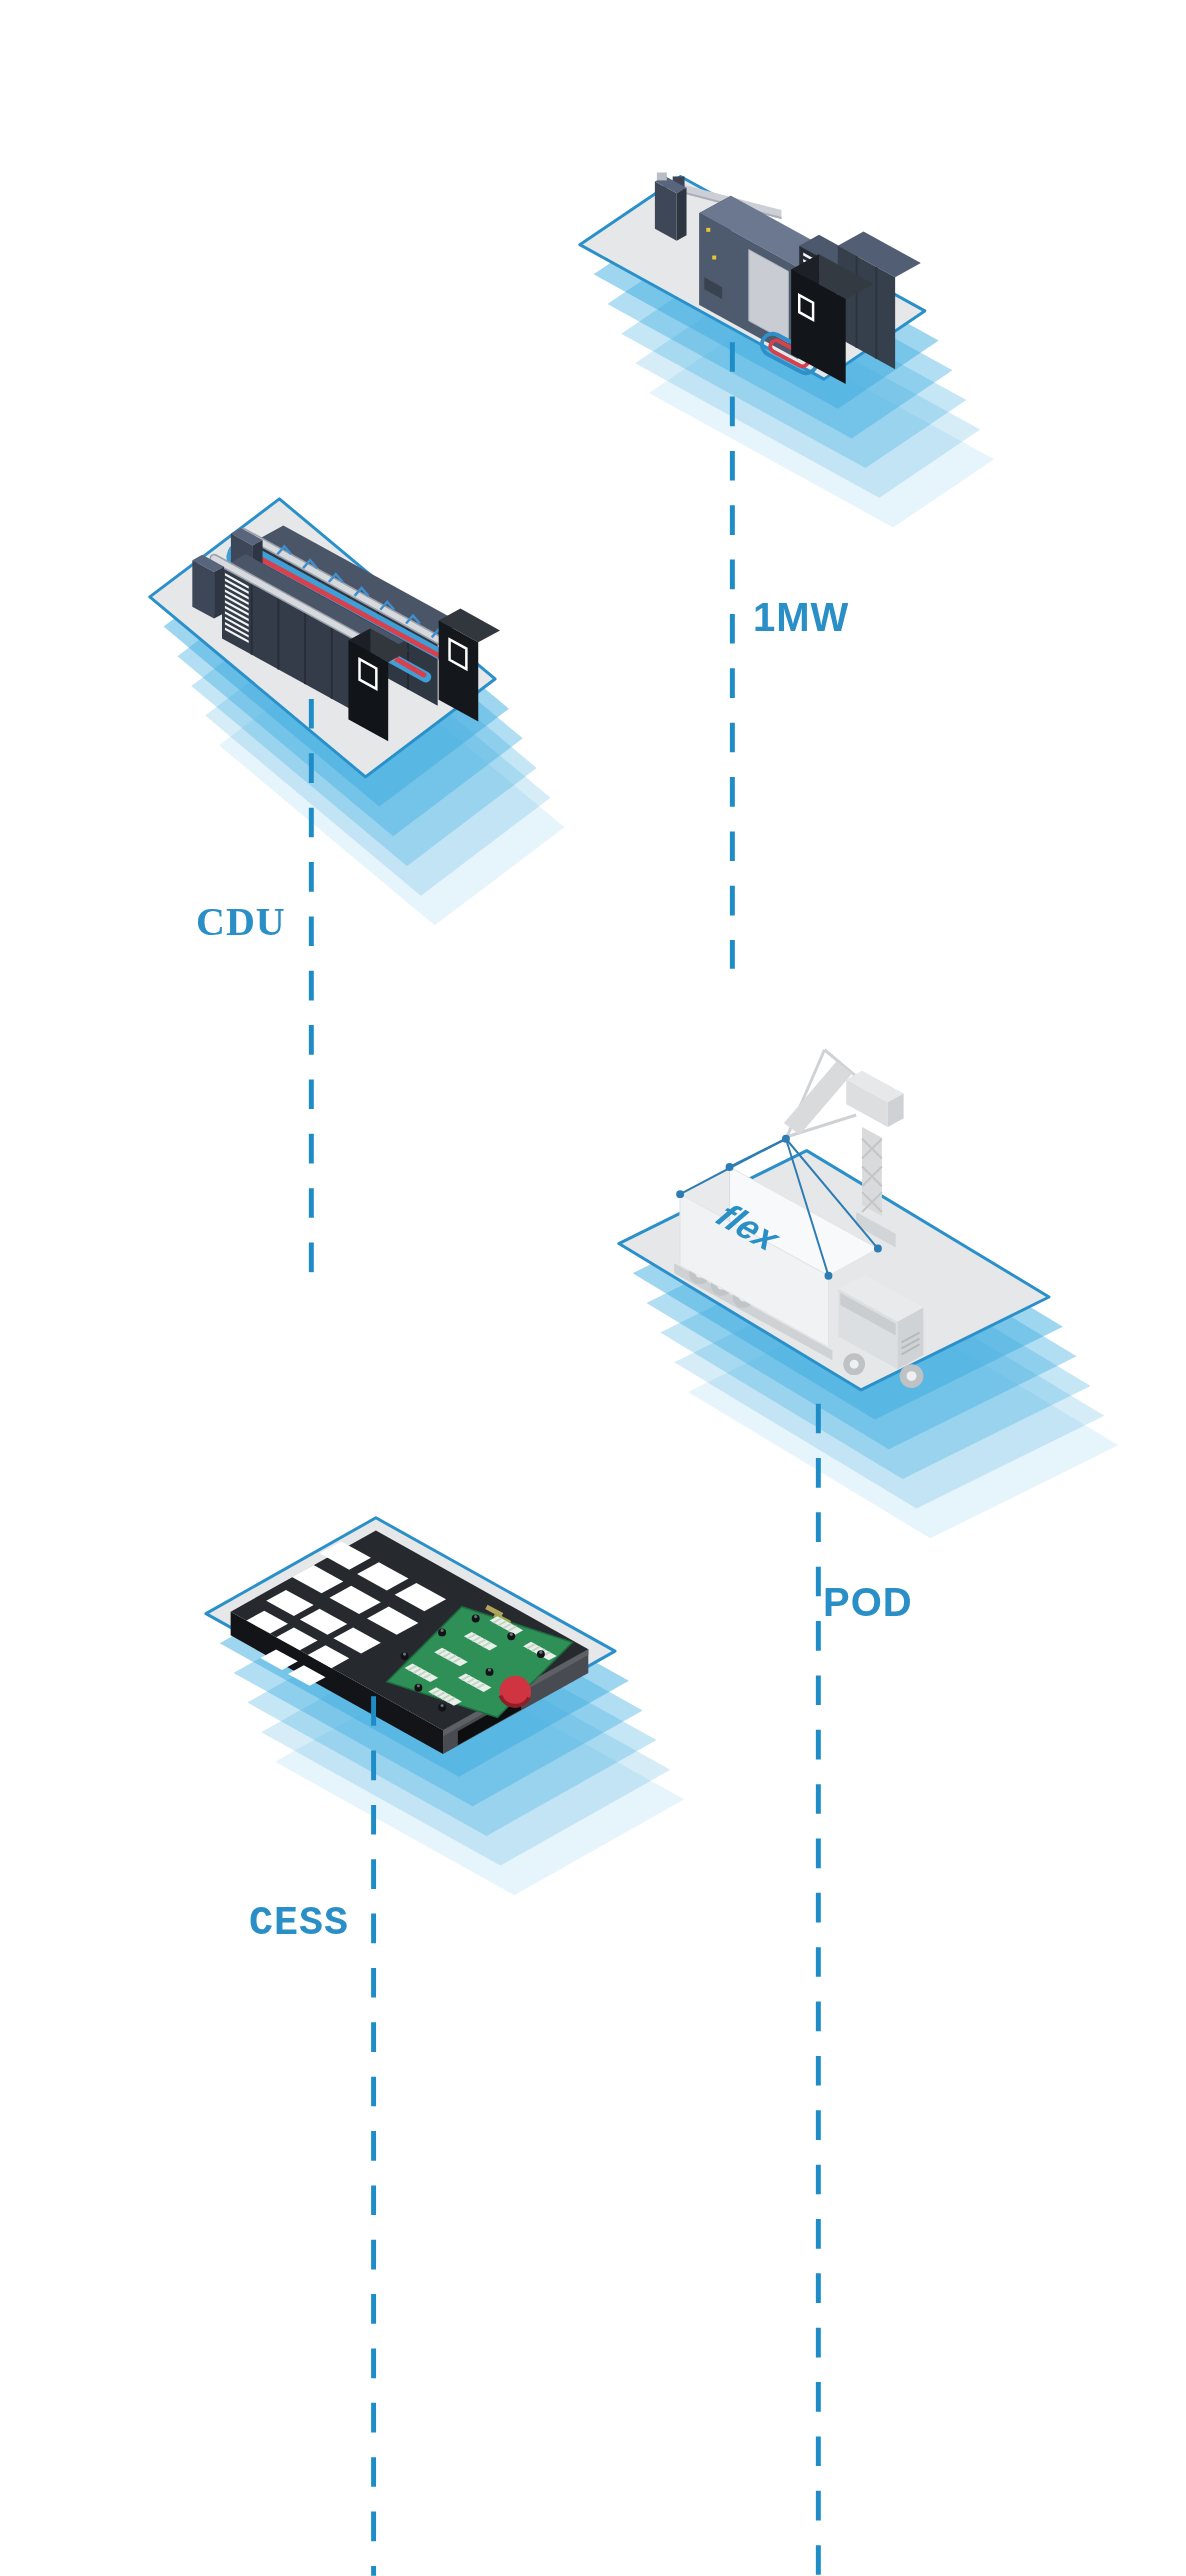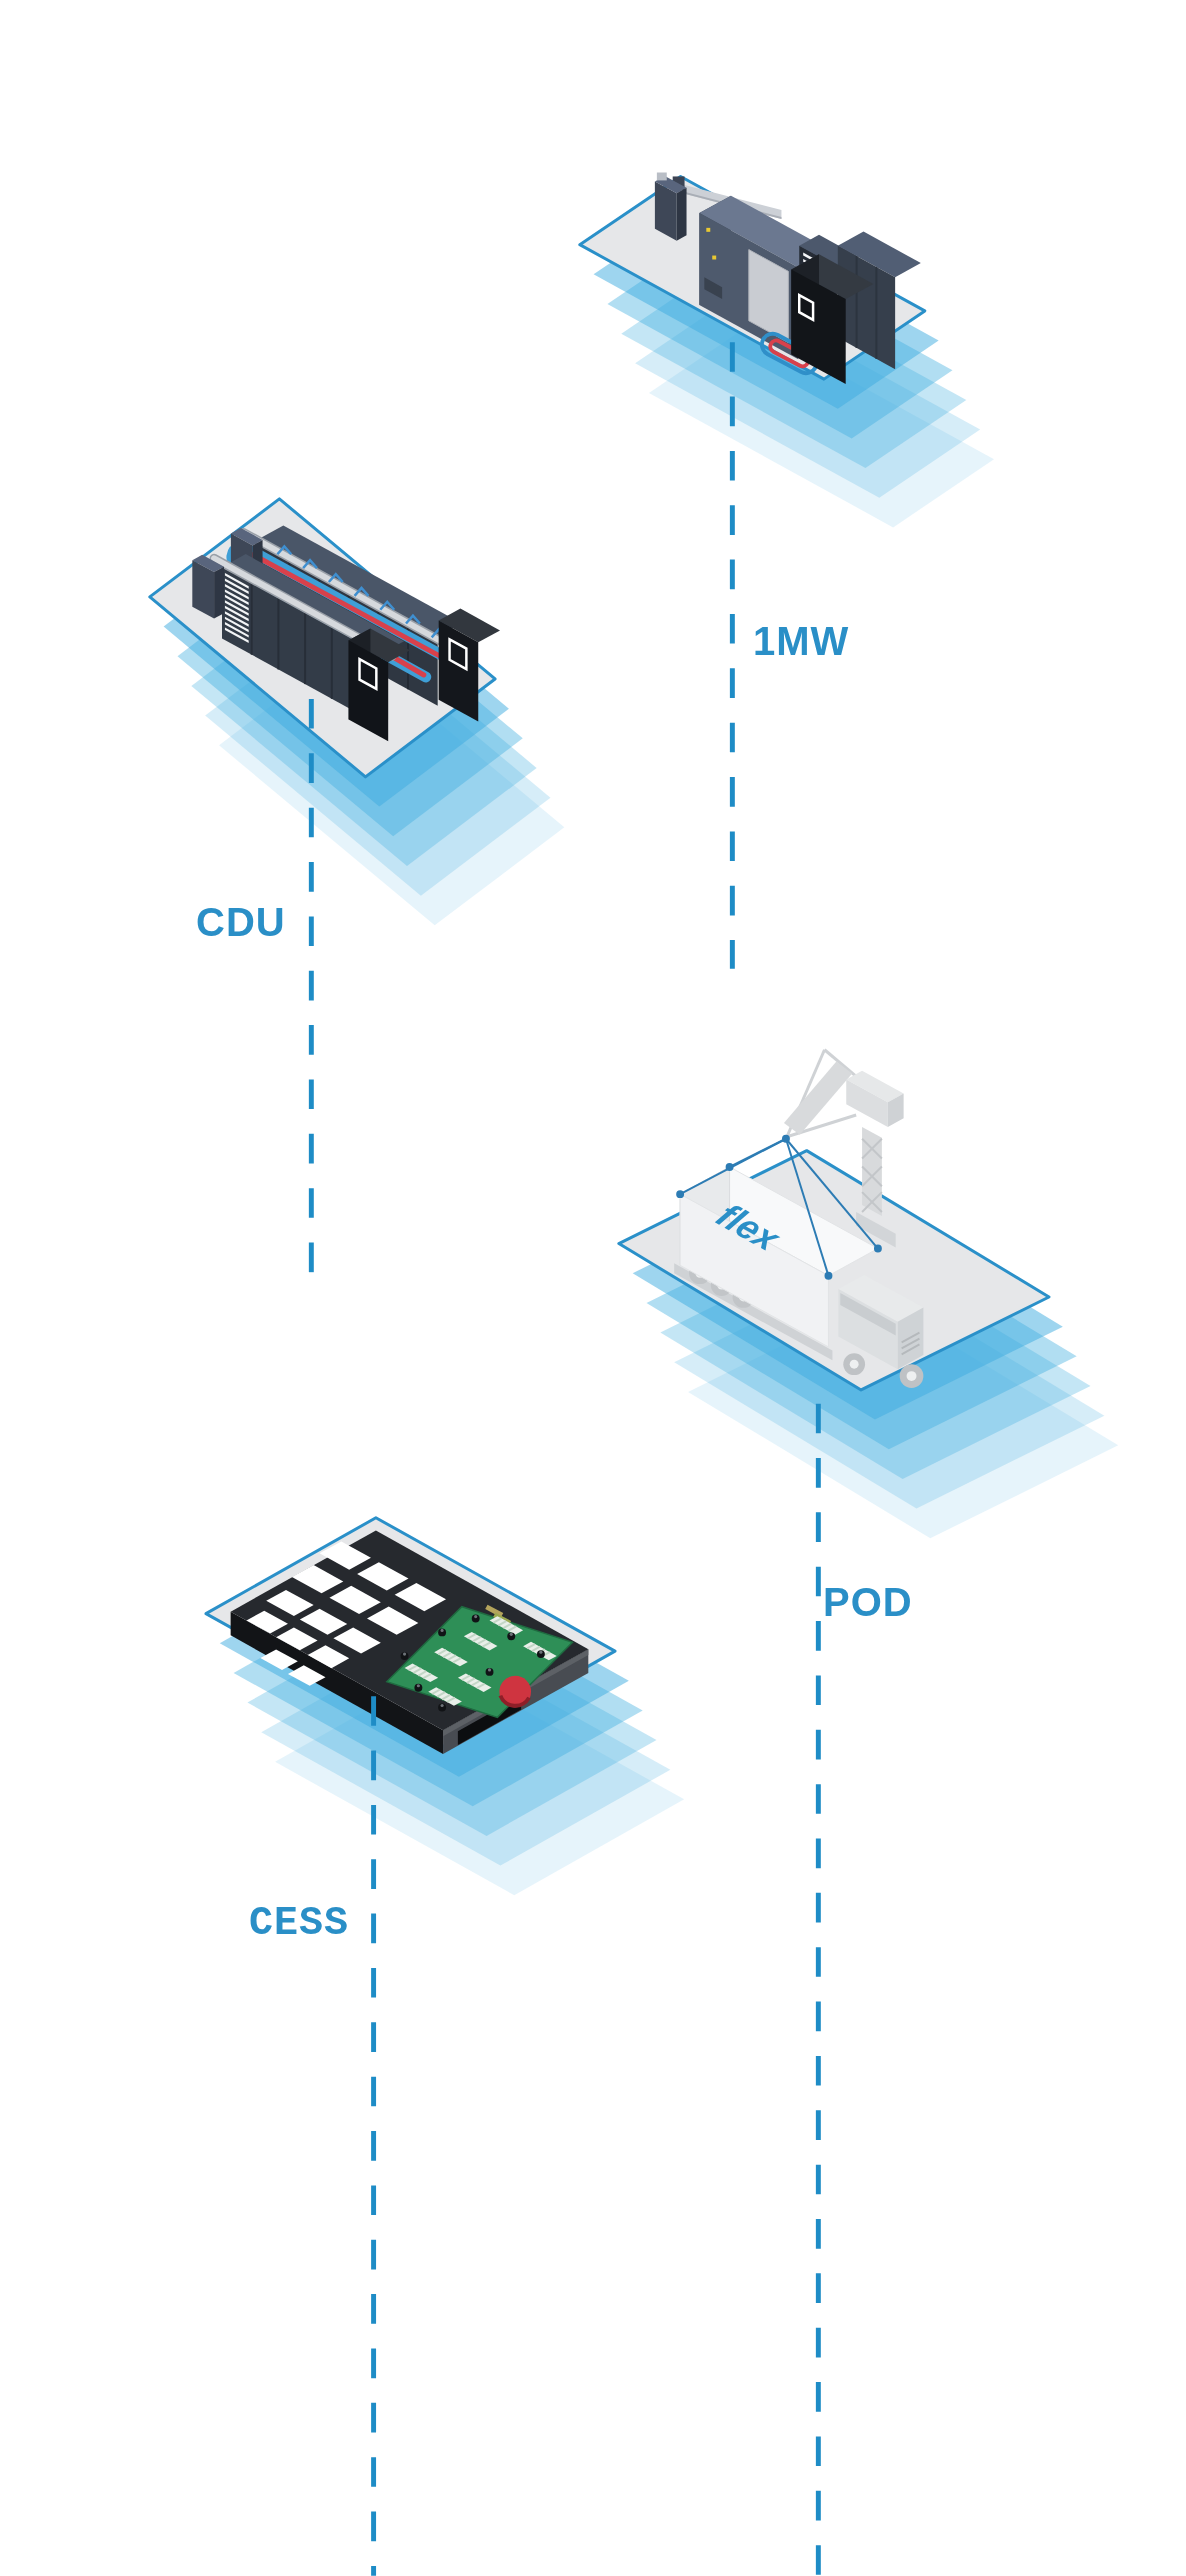--- a/index.html
+++ b/index.html
@@ -7,22 +7,22 @@
     position:relative;width:1186px;height:2576px;background:#ffffff;
     overflow:hidden;font-family:"Liberation Sans",sans-serif;
   }
   .node-svg{position:absolute;z-index:2;}
   .connectors{position:absolute;left:0;top:0;z-index:6;}
   .node-label{
     position:absolute;z-index:10;
     font:700 40px/1.1 "Liberation Sans",sans-serif;
     color:#2a8fc7;letter-spacing:1px;white-space:nowrap;
   }
-  .lbl-1mw{left:753px;top:595px;margin-top:24px;}
-  .lbl-cdu{left:196px;top:900px;}
+  .lbl-1mw{left:753px;top:595px;}
+  .lbl-cdu{left:196px;top:900px;font-family:Liberation Serif, serif;}
   .lbl-pod{left:823px;top:1580px;}
   .lbl-cess{left:249px;top:1902px;font-family:Liberation Mono, monospace;}
 </style>
 </head>
 <body>
 
 <div class="canvas">
 
   <svg class="node-svg" style="left:544px;top:129px" width="465" height="435" viewBox="0 0 470 440">
     <g>

